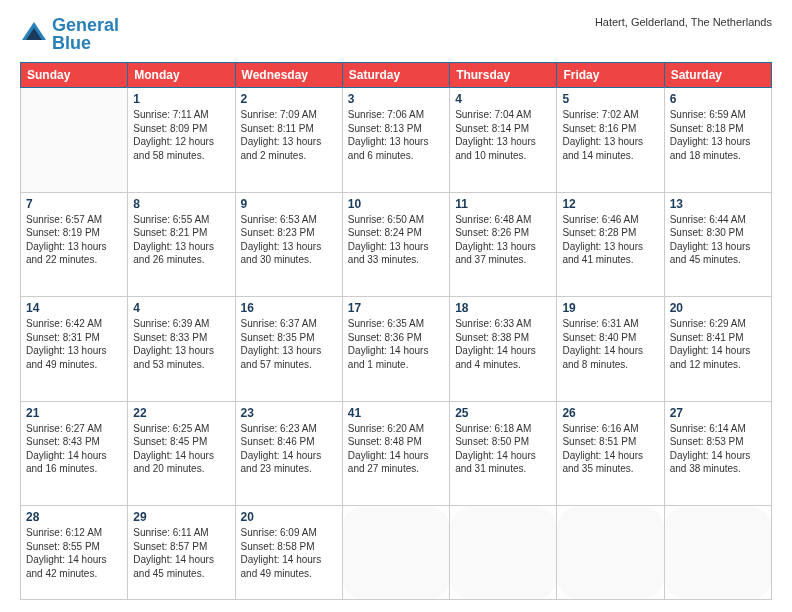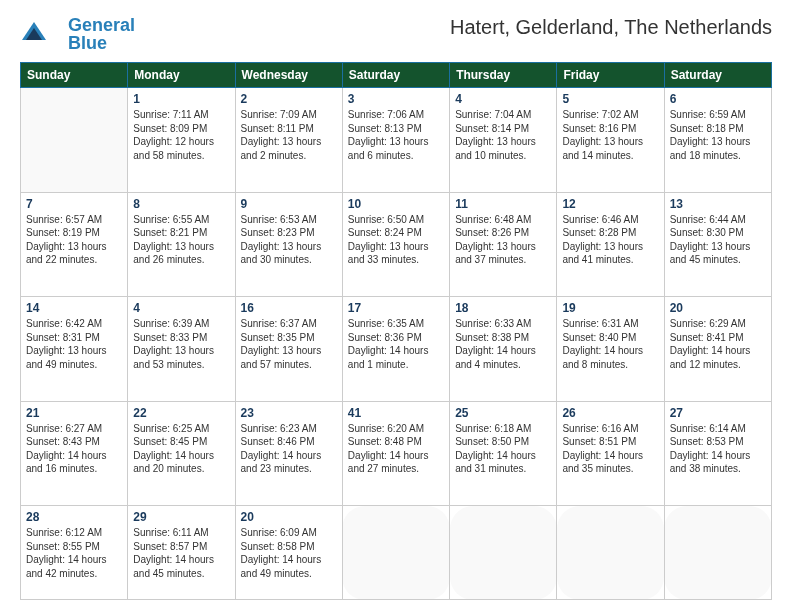--- a/index.html
+++ b/index.html
@@ -19,21 +19,21 @@
     }
     .header {
       display: flex;
       justify-content: space-between;
       align-items: flex-start;
       margin-bottom: 10px;
     }
     .logo {
       display: flex;
       align-items: center;
-      gap: 20px;
+      gap: 4px;
     }
     .logo-text {
       font-size: 18px;
       font-weight: bold;
       color: #1a3a5c;
       line-height: 1;
     }
     .logo-text span {
       color: #2980b9;
     }
@@ -44,31 +44,31 @@
     .title-block {
       text-align: right;
     }
     .month-title {
       font-size: 36px;
       font-weight: bold;
       color: #1a3a5c;
       line-height: 1.1;
     }
     .location {
-      font-size: 20px;
+      font-size: 11px;
       color: #333;
     }
     .calendar {
       flex: 1;
       border-collapse: collapse;
       width: 100%;
       font-size: 10.5px;
     }
     .calendar th {
-      background: #14532d;
+      background: #ef4444;
       color: #fff;
       text-align: left;
       padding: 5px 6px;
       font-size: 12px;
       font-weight: bold;
       border: 1px solid #1a6fa0;
     }
     .calendar td {
       border: 1px solid #ccc;
       vertical-align: top;

